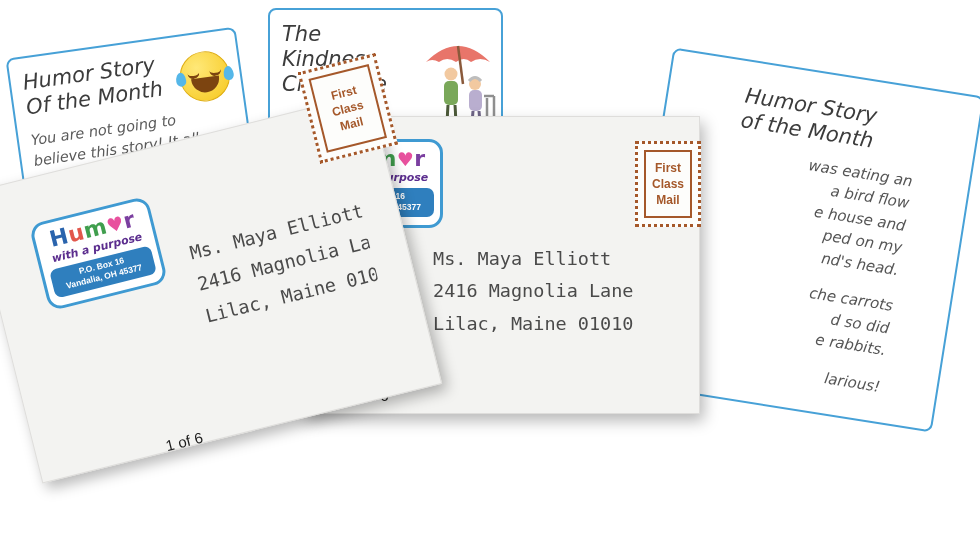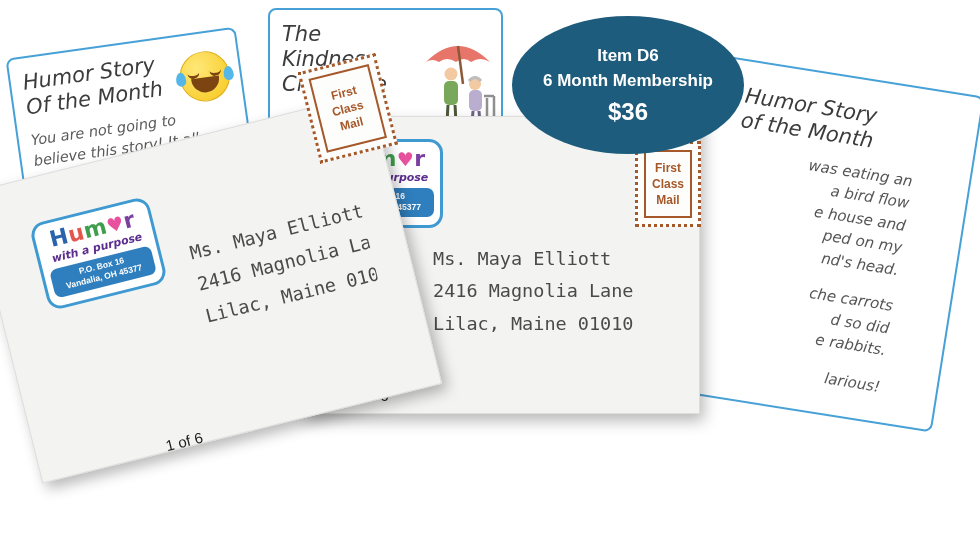--- a/index.html
+++ b/index.html
@@ -188,19 +188,14 @@
       </div>
     </div>
     <div class="address addr-front">
       <div>Ms. Maya Elliott</div>
       <div>2416 Magnolia Lane</div>
       <div>Lilac, Maine 01010</div>
     </div>
     <div class="count-label count-front">1 of 6</div>
   </div>
 
-  <div class="badge">
-    <div class="badge-line">Item D6</div>
-    <div class="badge-line">6 Month Membership</div>
-    <div class="badge-price">$36</div>
-  </div>
 
 </div>
 
 </body></html>

